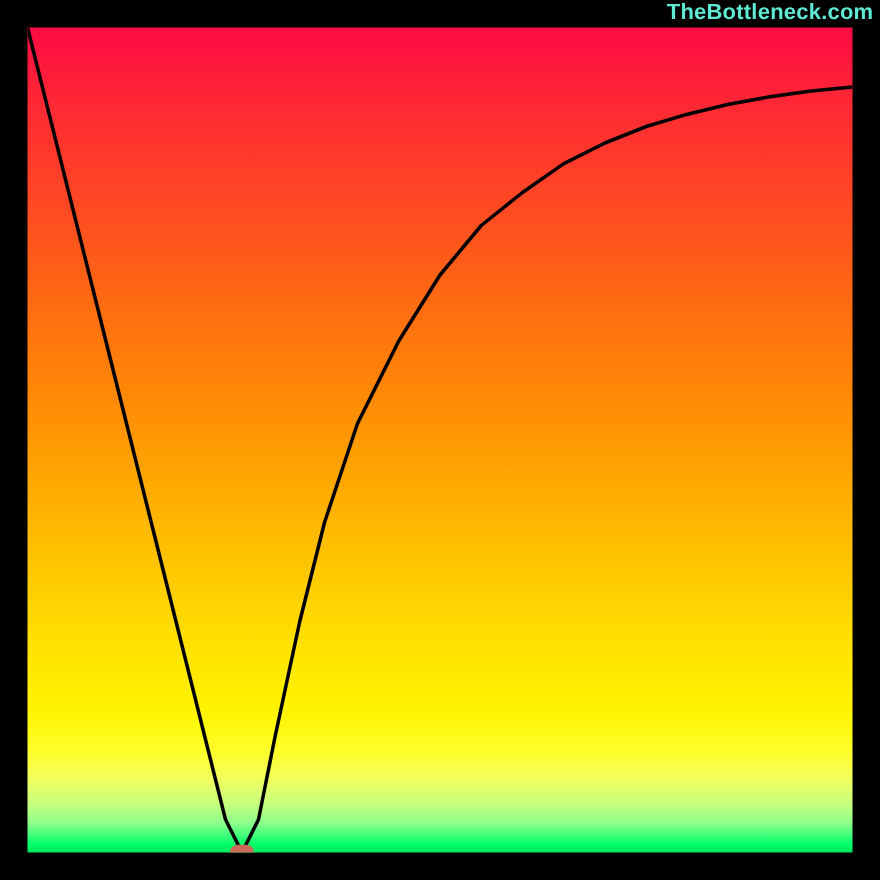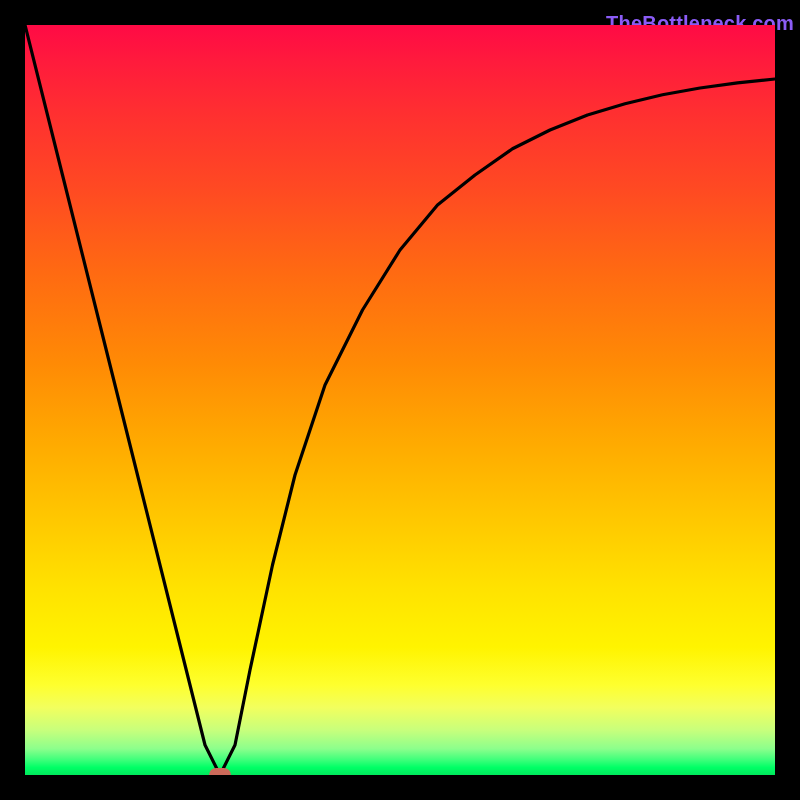--- a/index.html
+++ b/index.html
@@ -52,26 +52,26 @@
   .marker {
     position: absolute;
     width: 22px;
     height: 14px;
     border-radius: 8px;
     background: #cc6a5a;
     transform: translate(-50%, -50%);
   }
   .watermark {
     position: absolute;
-    top: 12px;
+    top: 0;
     right: 6px;
     font-family: Arial, Helvetica, sans-serif;
     font-size: 20px;
     font-weight: 600;
-    color: #8b5cf6;
+    color: #5eead4;
     letter-spacing: 0.2px;
   }
 </style>
 </head>
 <body>
 
 <div class="frame">
   <div class="watermark">TheBottleneck.com</div>
   <div class="plot-area">
     <svg class="curve" viewBox="0 0 750 750">

